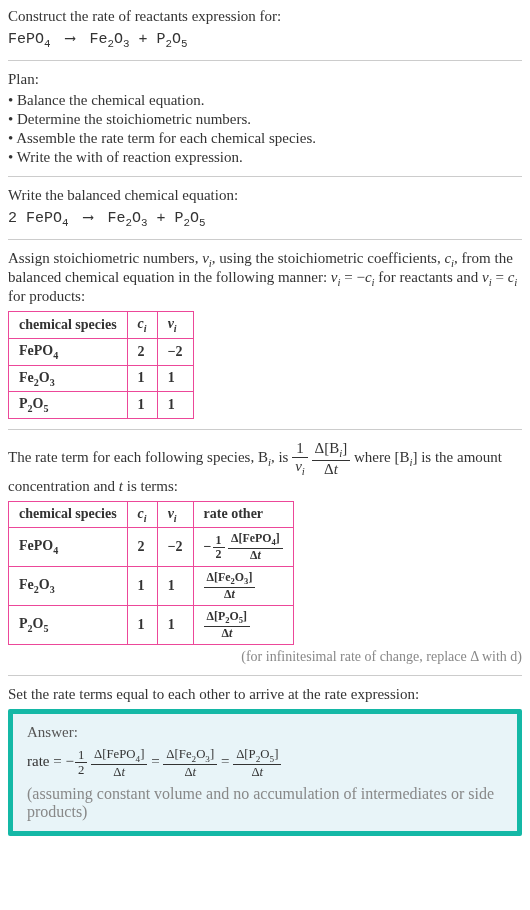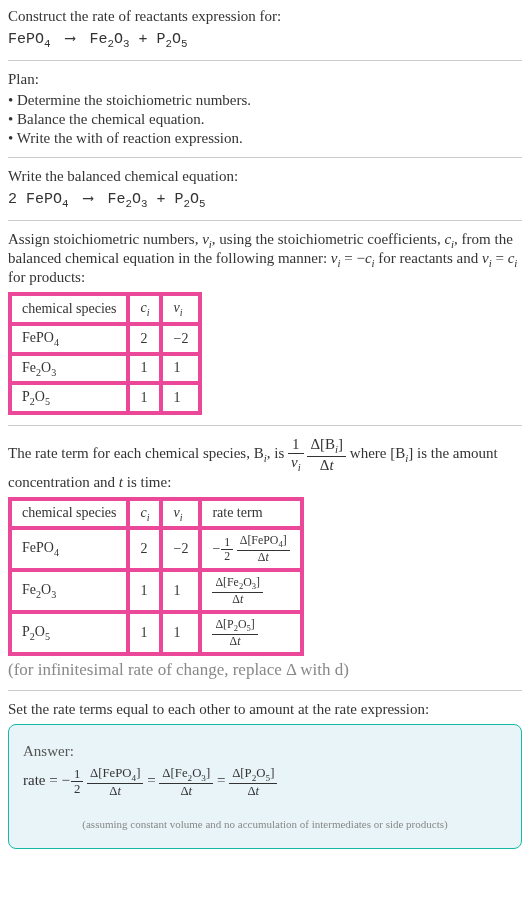--- a/index.html
+++ b/index.html
@@ -40,24 +40,24 @@
     }
     .bullets div {
       margin-bottom: 2px;
     }
     table {
       border-collapse: collapse;
       margin-top: 6px;
       font-size: 14px;
     }
     td, th {
-      border: 4px solid #ec4899;
+      border: 1px solid #ec4899;
       padding: 4px 10px;
       text-align: left;
-      font-weight: normal;
+      font-weight: bold;
     }
     th {
       color: #333;
     }
     .italic {
       font-style: italic;
     }
     .frac {
       display: inline-block;
       vertical-align: middle;
@@ -71,40 +71,40 @@
       padding: 0 3px;
     }
     .frac .den {
       display: block;
       padding: 0 3px;
     }
     .frac-big {
       font-size: 1em;
     }
     .footnote {
-      font-size: 17px;
+      font-size: 14px;
       color: #888;
       margin-top: 4px;
+      text-align: right;
     }
     .answer-box {
       background: #e8f4f8;
-      border: 1px solid #14b8a6;
-      border-radius: 8px;
-      padding: 18px 14px;
+      border: 5px solid #14b8a6;
+      border-radius: 2px;
+      padding: 10px 14px;
       margin-top: 6px;
     }
     .answer-label {
       color: #555;
       margin-bottom: 6px;
     }
     .answer-note {
-      font-size: 11px;
+      font-size: 16px;
       color: #888;
-      margin-top: 20px;
-      text-align: center;
+      margin-top: 6px;
     }
     .rate-expr {
     }
     .minus {
       margin-right: 1px;
     }
   </style>
 </head>
 <body>
 
@@ -113,22 +113,23 @@
   <div class="equation">
     FePO<sub>4</sub> <span class="arrow">⟶</span> Fe<sub>2</sub>O<sub>3</sub> + P<sub>2</sub>O<sub>5</sub>
   </div>
 </div>
 
 <hr>
 
 <div class="section">
   <div>Plan:</div>
   <div class="bullets">
+    <div>• Balance the chemical equation.</div>
     <div>• Determine the stoichiometric numbers.</div>
-    <div>• Balance the chemical equation.</div>
+    <div>• Assemble the rate term for each chemical species.</div>
     <div>• Write the with of reaction expression.</div>
   </div>
 </div>
 
 <hr>
 
 <div class="section">
   <div>Write the balanced chemical equation:</div>
   <div class="equation">
     2 FePO<sub>4</sub> <span class="arrow">⟶</span> Fe<sub>2</sub>O<sub>3</sub> + P<sub>2</sub>O<sub>5</sub>
@@ -164,32 +165,32 @@
       <td>1</td>
     </tr>
   </tbody>
     </table>
 </div>
 
 <hr>
 
 <div class="section">
   <div>
-    <span>The rate term for each chemical species, </span>B<sub><span class="italic">i</span></sub><span>, is </span>
+    <span>The rate term for each following species, </span>B<sub><span class="italic">i</span></sub><span>, is </span>
     <span class="frac frac-big"><span class="num">1</span><span class="den"><span class="italic">ν<sub>i</sub></span></span></span>
     <span class="frac frac-big"><span class="num">Δ[B<sub><span class="italic">i</span></sub>]</span><span class="den">Δ<span class="italic">t</span></span></span>
-    <span> where </span>[B<sub><span class="italic">i</span></sub>]<span> is the amount concentration and </span><span class="italic">t</span><span> is time:</span>
+    <span> where </span>[B<sub><span class="italic">i</span></sub>]<span> is the amount concentration and </span><span class="italic">t</span><span> is terms:</span>
   </div>
   <table>
     <tbody>
         <tr>
       <th>chemical species</th>
       <th><span class="italic">c<sub>i</sub></span></th>
       <th><span class="italic">ν<sub>i</sub></span></th>
-      <th>rate term</th>
+      <th>rate other</th>
     </tr>
     <tr>
       <td>FePO<sub>4</sub></td>
       <td>2</td>
       <td>−2</td>
       <td>
         <span class="minus">−</span><span class="frac"><span class="num">1</span><span class="den">2</span></span>
         <span class="frac"><span class="num">Δ[FePO<sub>4</sub>]</span><span class="den">Δ<span class="italic">t</span></span></span>
       </td>
     </tr>
@@ -210,21 +211,21 @@
       </td>
     </tr>
   </tbody>
     </table>
   <div class="footnote">(for infinitesimal rate of change, replace Δ with d)</div>
 </div>
 
 <hr>
 
 <div class="section">
-  <div>Set the rate terms equal to each other to amount at the rate expression:</div>
+  <div>Set the rate terms equal to each other to arrive at the rate expression:</div>
   <div class="answer-box">
     <div class="answer-label">Answer:</div>
     <div class="rate-expr">
       <span>rate = </span>
       <span class="minus">−</span><span class="frac"><span class="num">1</span><span class="den">2</span></span>
       <span class="frac"><span class="num">Δ[FePO<sub>4</sub>]</span><span class="den">Δ<span class="italic">t</span></span></span>
       =
       <span class="frac"><span class="num">Δ[Fe<sub>2</sub>O<sub>3</sub>]</span><span class="den">Δ<span class="italic">t</span></span></span>
       =
       <span class="frac"><span class="num">Δ[P<sub>2</sub>O<sub>5</sub>]</span><span class="den">Δ<span class="italic">t</span></span></span>

